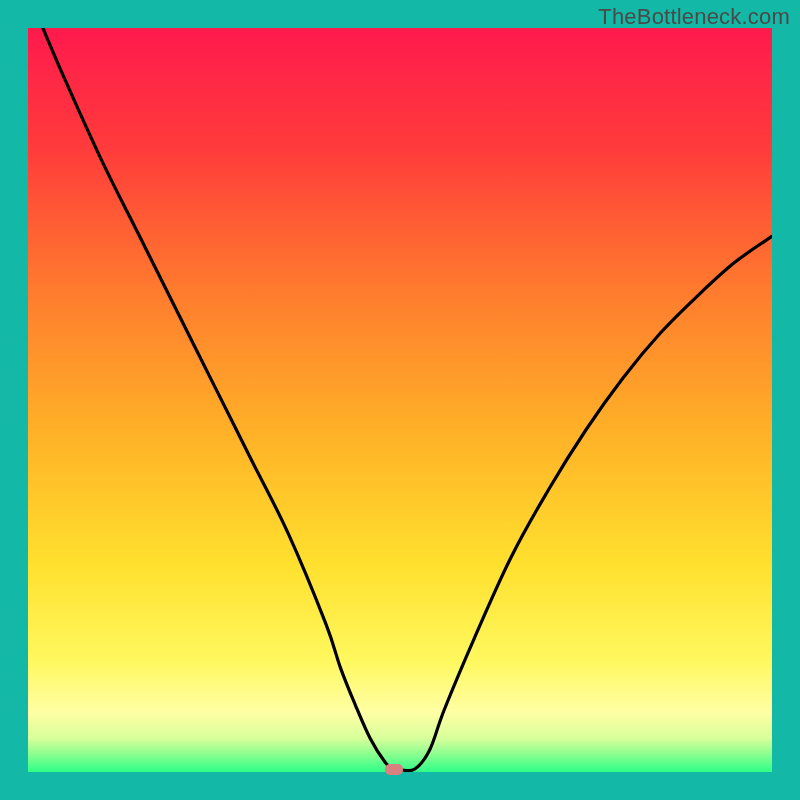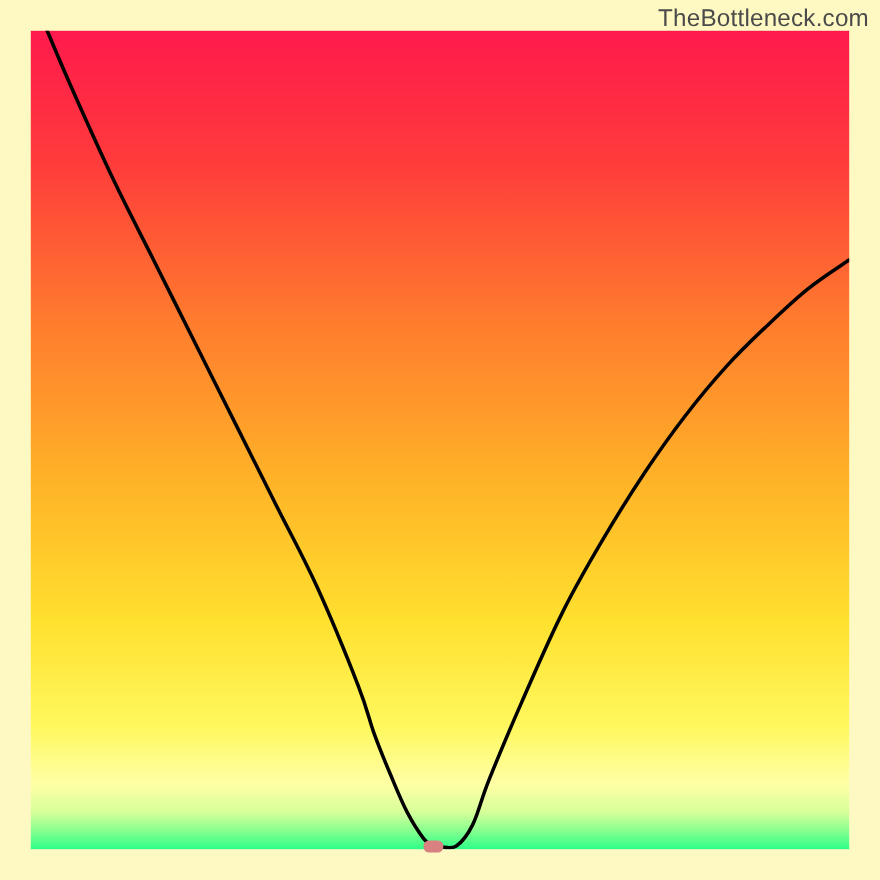--- a/index.html
+++ b/index.html
@@ -10,21 +10,21 @@
     background: #000;
     overflow: hidden;
     font-family: Arial, Helvetica, sans-serif;
   }
   .frame {
     position: absolute;
     left: 0;
     top: 0;
     width: 800px;
     height: 800px;
-    background: #fef9c3;
+    background: #14b8a6;
   }
   .plot-area {
     position: absolute;
     left: 28px;
     top: 28px;
     width: 744px;
     height: 744px;
     
   }
   .watermark {

